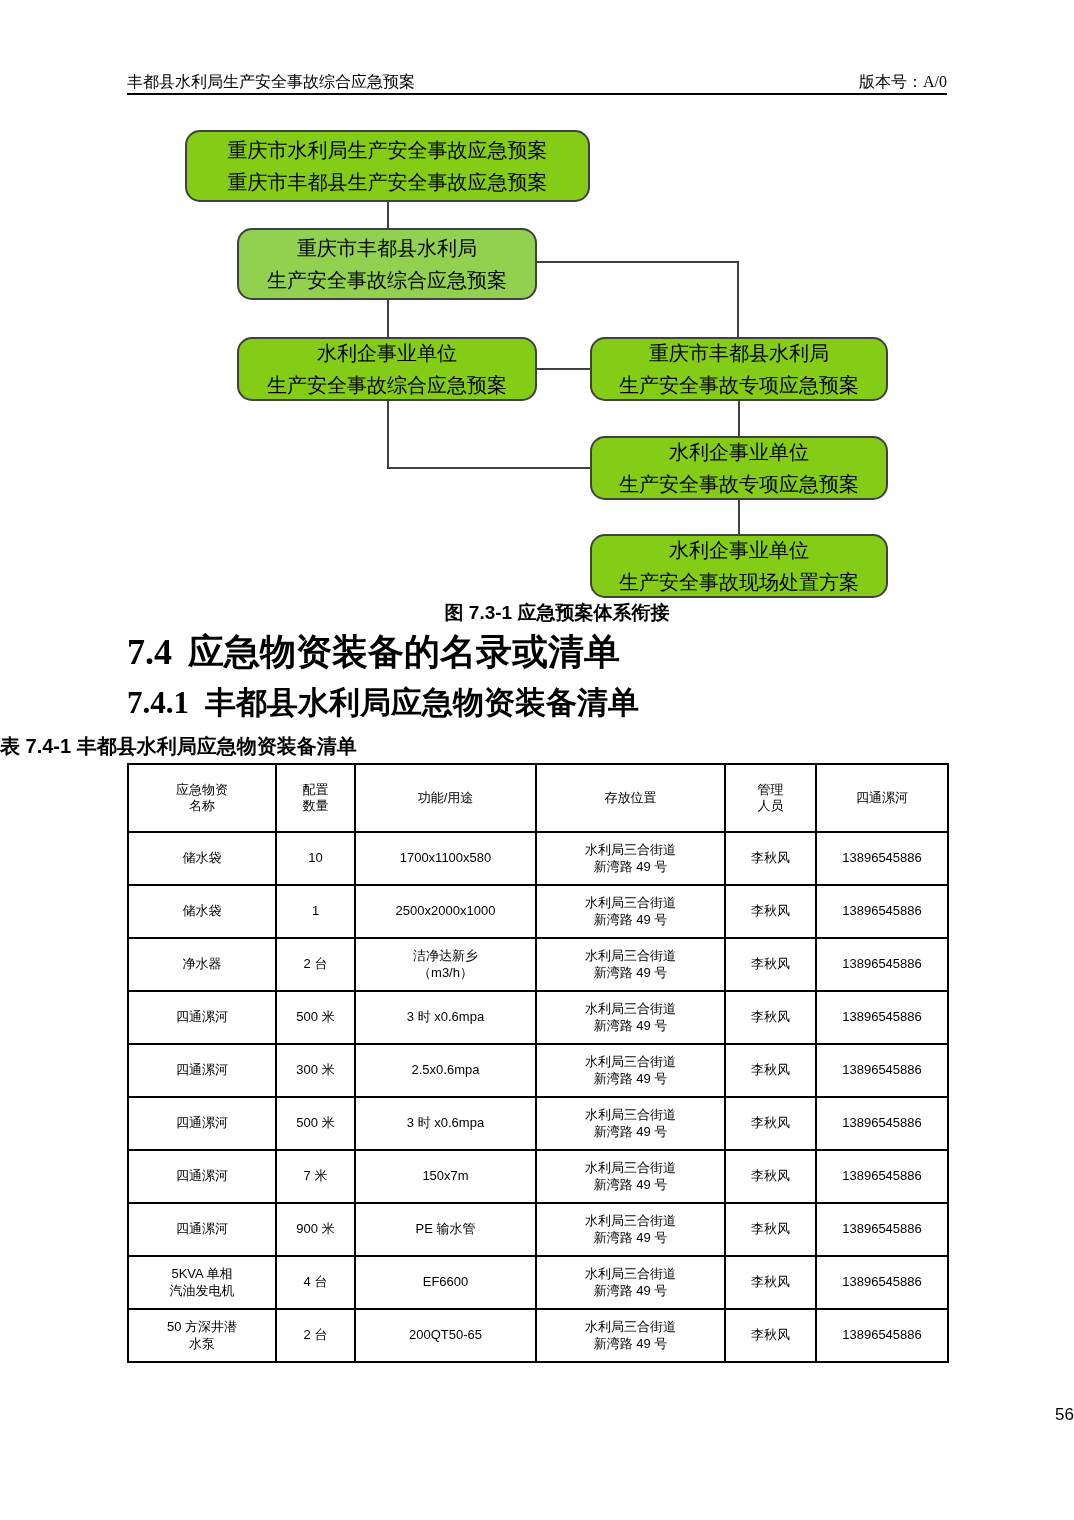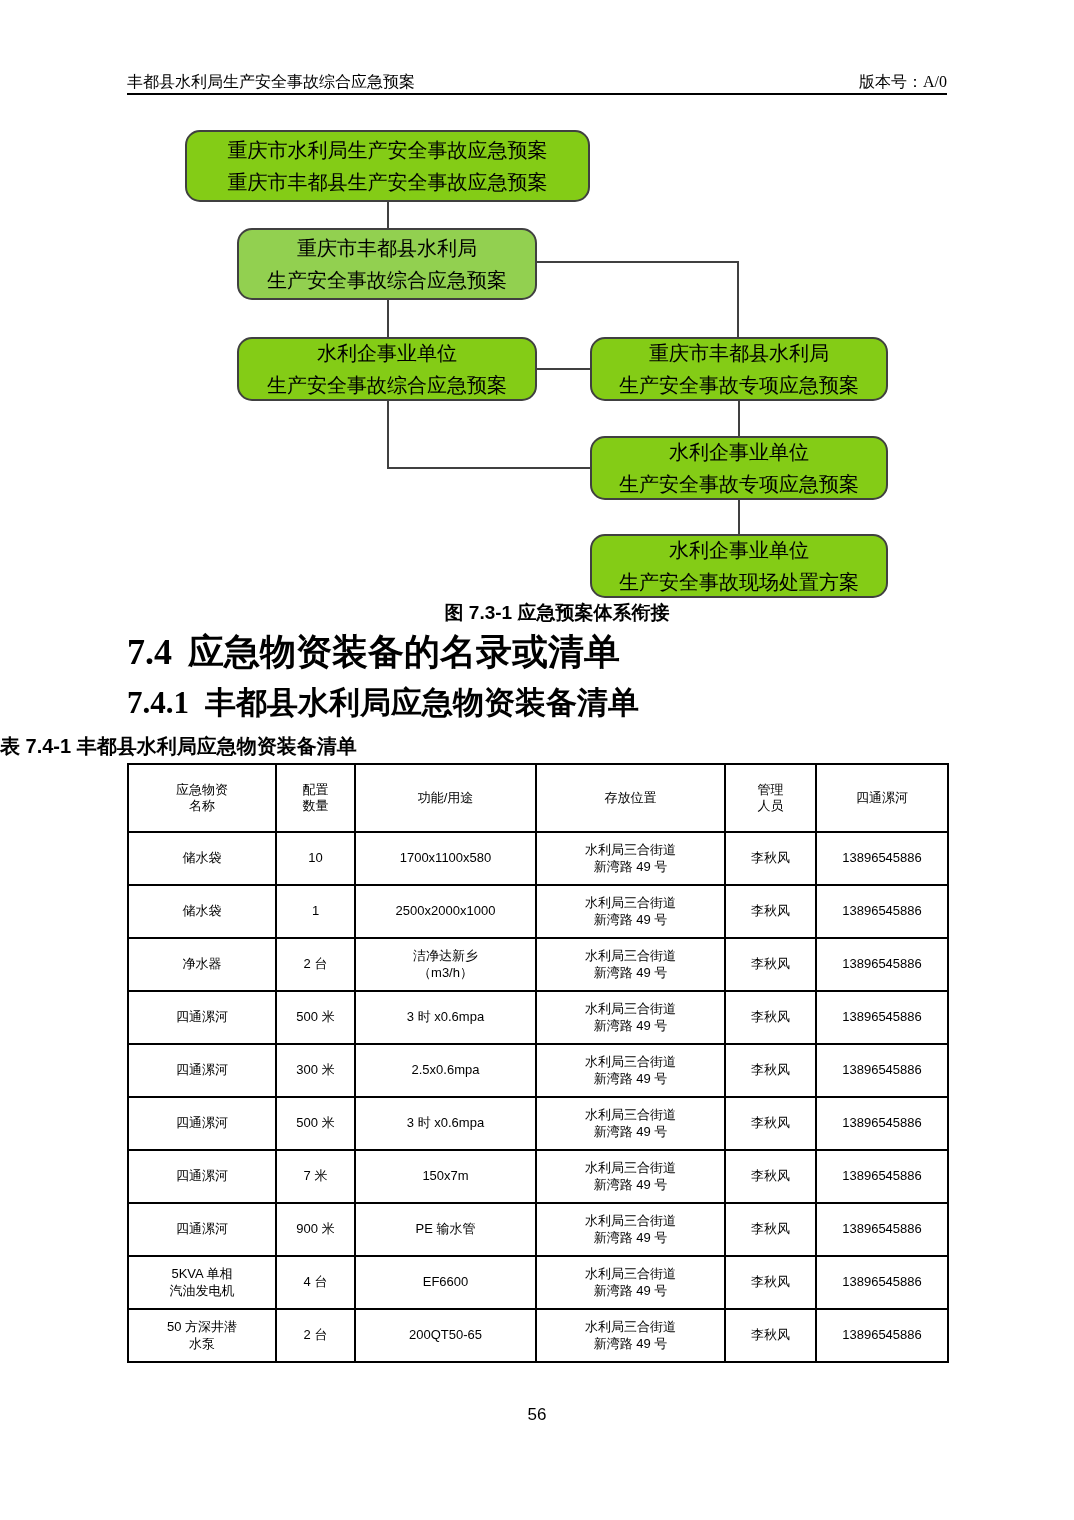--- a/index.html
+++ b/index.html
@@ -57,21 +57,21 @@
   table.equip th, table.equip td {
     border:2px solid #000; text-align:center; vertical-align:middle;
     padding:2px 4px; white-space:pre-line; line-height:1.25;
     font-weight:normal; overflow:hidden;
   }
   table.equip th { height:62px; }
   table.equip td { height:47px; }
 
   
   .page-number {
-    position:absolute; left:0; top:1405px; width:1074px; text-align:center;
+    position:absolute; left:0; top:1405px; width:1074px; text-align:right;
     font-family:"Liberation Sans","DejaVu Sans",sans-serif; font-size:17px;
   }
 </style>
 </head>
 <body>
 
 <div class="page">
 
   <div class="doc-header">
     <span>丰都县水利局生产安全事故综合应急预案</span>

